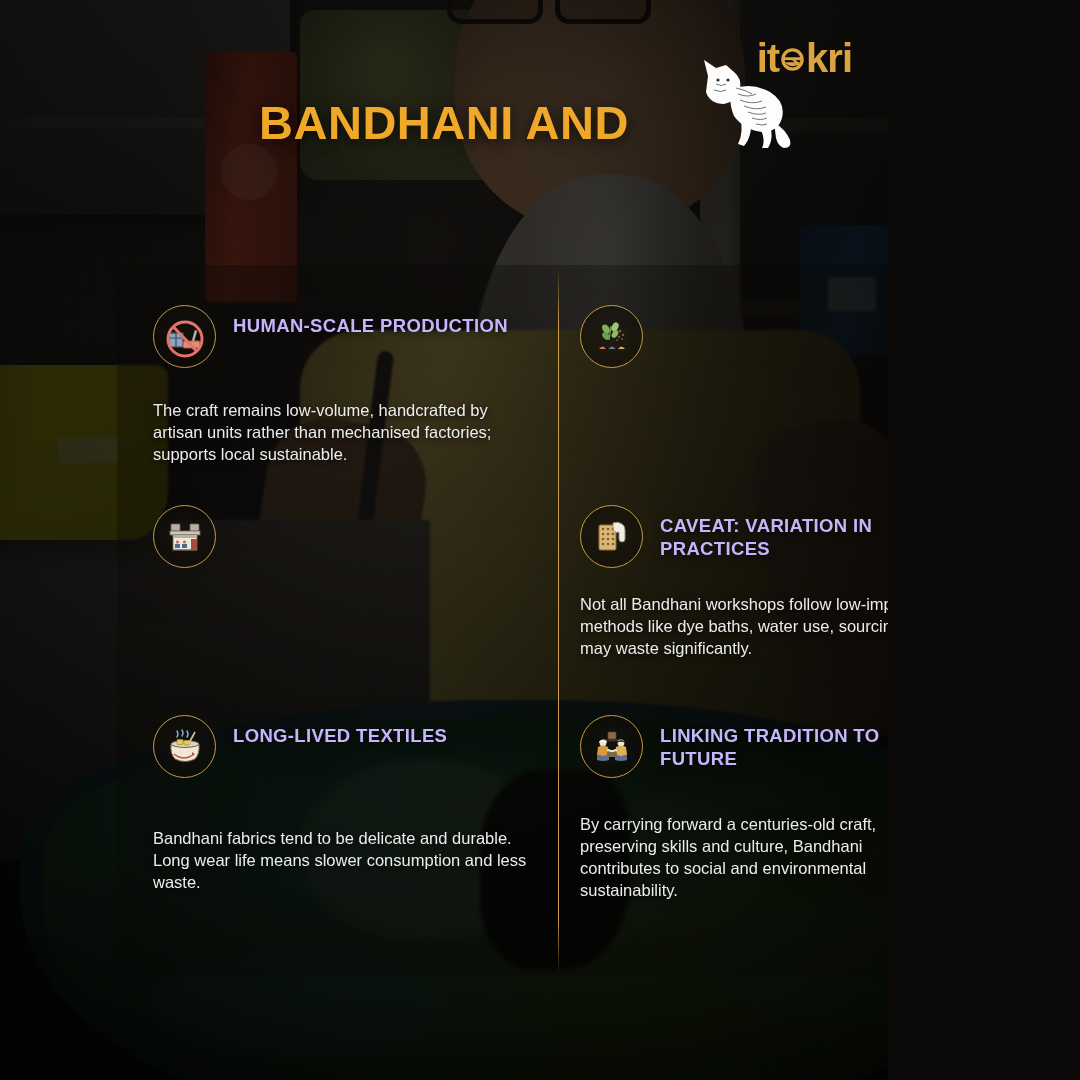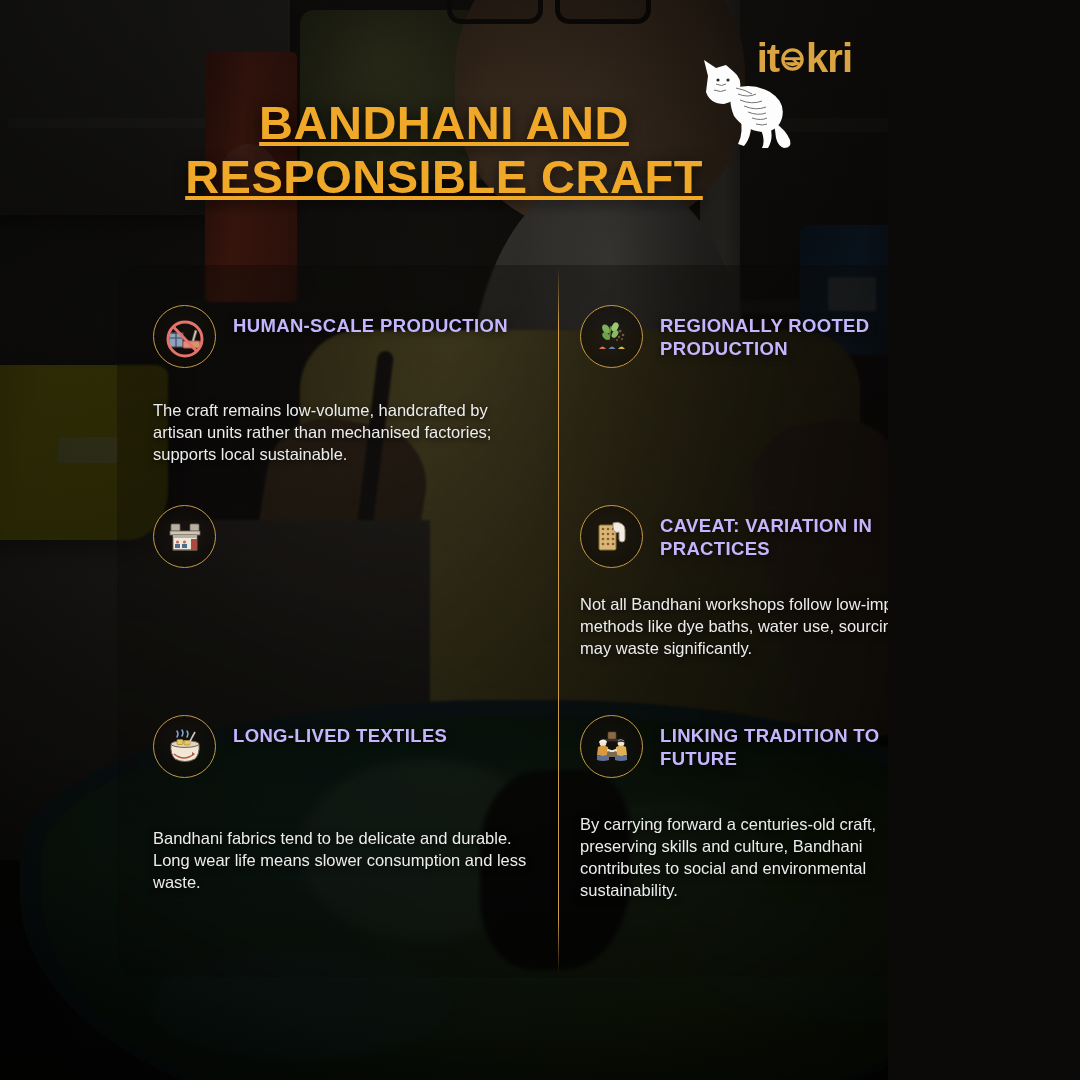--- a/index.html
+++ b/index.html
@@ -190,21 +190,20 @@
   }
   .logo-basket svg{display:block;}
 
   
   .title{
     position:absolute;left:0;right:0;top:96px;text-align:center;
     color:#f0a828;font-weight:800;font-size:47px;line-height:1.14;
     letter-spacing:.5px;
     text-shadow:0 3px 14px rgba(0,0,0,.75);
     padding:0 150px;
-    text-decoration:underline;
   }
   .cat{
     position:absolute;left:686px;top:56px;width:115px;height:96px;
     pointer-events:none;
   }
 
   
   .panel{
     position:absolute;left:117px;top:265px;width:845px;height:712px;
     background:linear-gradient(180deg,rgba(10,8,6,.34),rgba(8,7,5,.22));
@@ -302,21 +301,20 @@
         <path d="M3.6 13.2 L22.4 13.2" stroke="#d9a441" stroke-width="3"></path>
         <path d="M13 13.2 L20.5 20.5" stroke="#d9a441" stroke-width="2.6"></path>
         <path d="M4.6 17 Q13 25 21.4 17 Z" fill="#d9a441"></path>
       </svg>
     </span>
       <span>kri</span>
   </div>
 
   <div class="title">
     <div>BANDHANI AND</div>
-    <div>RESPONSIBLE CRAFT</div>
   </div>
 
   <svg class="cat" viewBox="0 0 115 96">
     <g fill="#fdfdfd">
       <path d="M22 20 L18 4 L30 12 L40 9 L48 16 Q56 22 54 34 Q50 46 38 48 Q24 48 20 36 Z"></path>
       <path d="M46 33 Q66 26 84 36 Q100 46 96 62 Q92 76 76 76 Q58 74 48 60 Q42 46 46 33 Z"></path>
       <path d="M88 66 Q100 74 104 84 Q106 92 98 92 Q92 90 90 82 Z"></path>
       <path d="M54 60 Q58 76 52 88 L58 90 Q68 78 64 58 Z"></path>
       <path d="M74 72 Q80 84 76 92 L82 92 Q88 82 84 70 Z"></path>
     </g>
@@ -374,21 +372,20 @@
                 <circle cx="34" cy="21" r="1.3"></circle>
               <circle cx="30" cy="23" r="1.2"></circle>
                 <circle cx="33" cy="25" r="1.1"></circle>
               <circle cx="28" cy="26" r="1"></circle>
             </g>
             <path d="M10 35 q3.5-5 7 0 Z" fill="#d9705f"></path>
             <path d="M19.5 35 q3.5-5 7 0 Z" fill="#5f82b8"></path>
             <path d="M29 35 q3.5-5 7 0 Z" fill="#d8b14a"></path>
           </svg>
         </div>
-        <div class="cell-title">REGIONALLY ROOTED PRODUCTION</div>
       </div>
     </div>
 
     <div class="cell l2">
       <div class="cell-head">
         <div class="icon-circle">
           <svg viewBox="0 0 46 46" width="46" height="46">
             <rect x="9" y="10" width="9" height="7" rx="1" fill="#b9b0a2" stroke="#6e665a" stroke-width=".8"></rect>
             <rect x="28" y="10" width="9" height="7" rx="1" fill="#b9b0a2" stroke="#6e665a" stroke-width=".8"></rect>
             <rect x="8" y="17" width="30" height="4" fill="#cfc6b6" stroke="#6e665a" stroke-width=".8"></rect>

